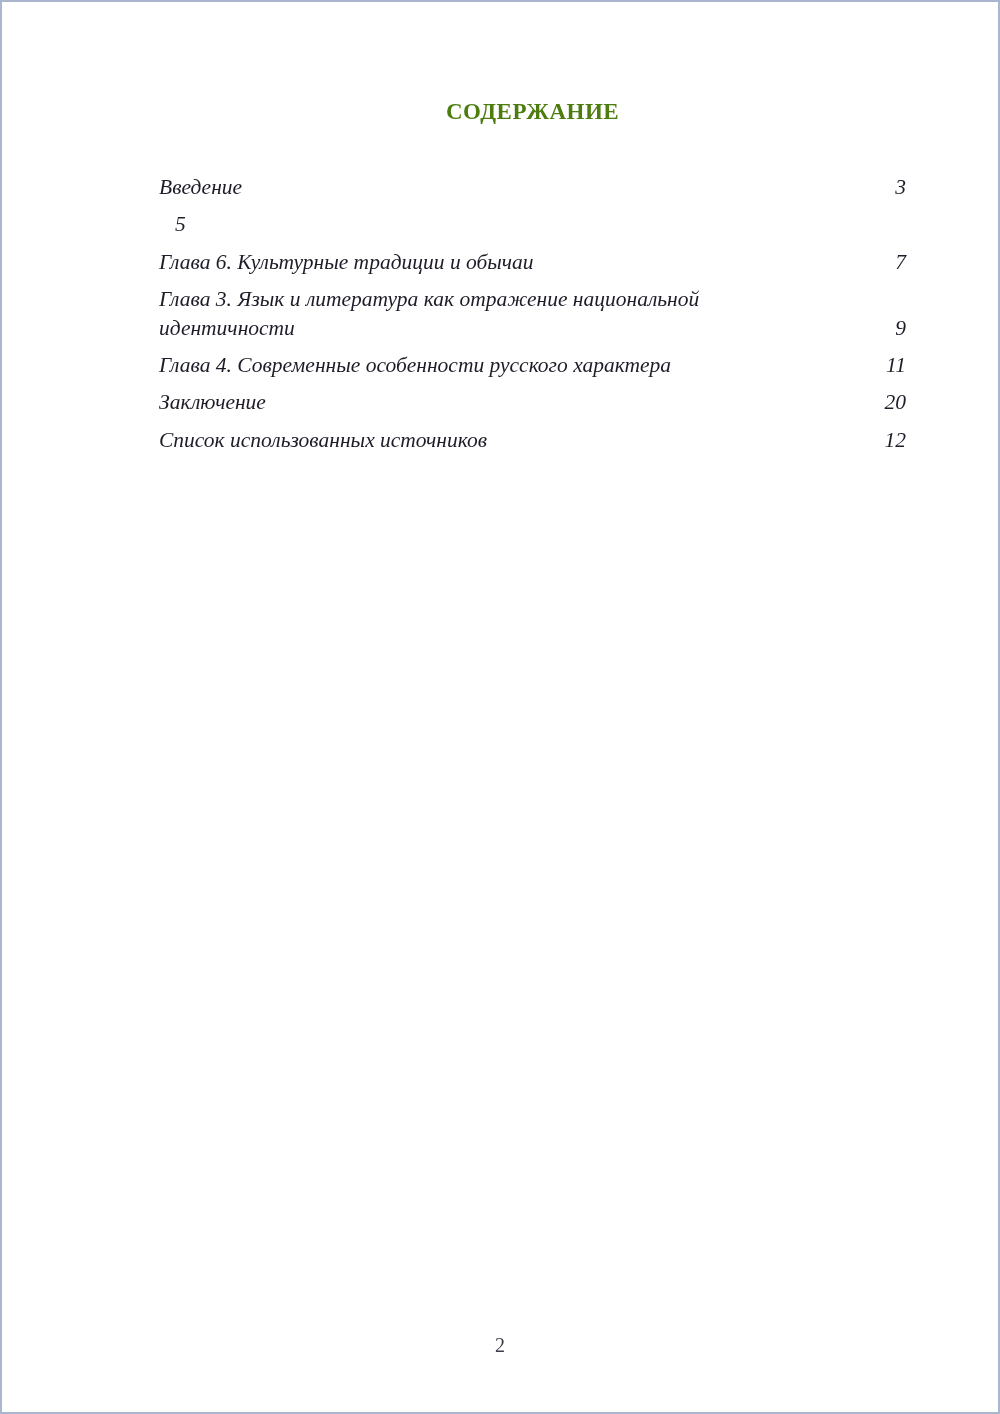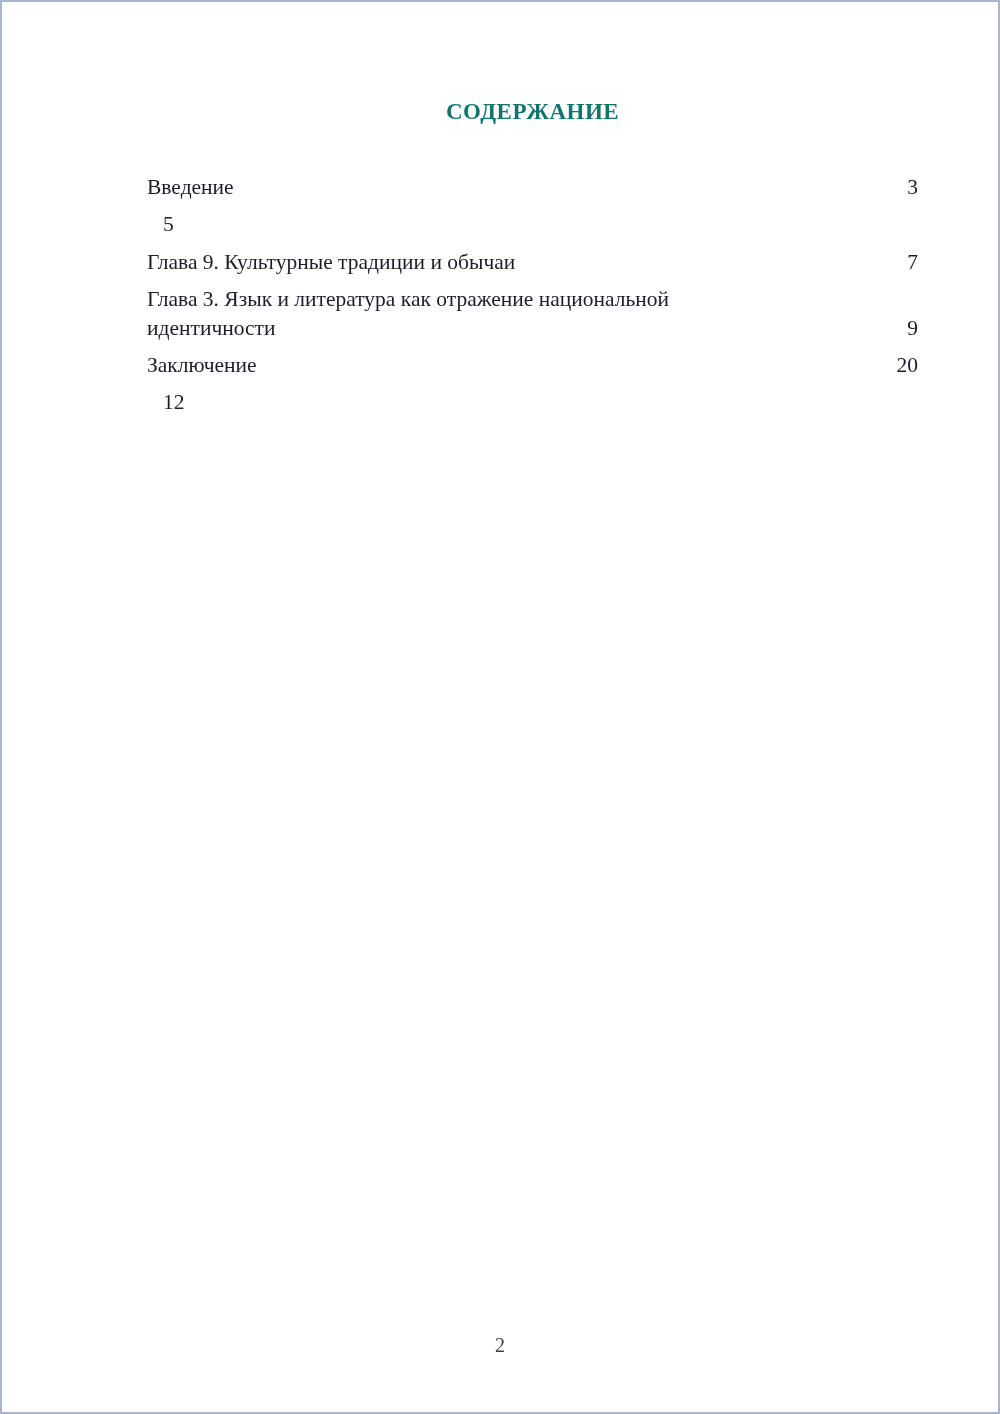--- a/index.html
+++ b/index.html
@@ -27,26 +27,27 @@
       left: 145px;
       right: 80px;
       top: 97px;
     }
     .doc-title {
       text-align: center;
       font-weight: bold;
       font-size: 23px;
       letter-spacing: 0.5px;
       margin: 0 0 48px 0;
-      color: #0f766e;
+      color: #4d7c0f;
     }
     .toc {
       list-style: none;
-      margin: 0;
+      margin: 12px;
       padding: 0;
+      font-style: italic;
     }
     .toc-row {
       display: flex;
       justify-content: space-between;
       align-items: flex-end;
       font-size: 21.5px;
       line-height: 1.32;
       margin-bottom: 9px;
     }
     .toc-label {
@@ -79,32 +80,37 @@
 
     <ul class="toc">
       <li class="toc-row">
         <span class="toc-label">Введение</span>
         <span class="toc-page">3</span>
       </li>
       <li class="toc-row">
         <span class="toc-page">5</span>
       </li>
       <li class="toc-row">
-        <span class="toc-label">Глава 9. Культурные традиции и обычаи</span>
+        <span class="toc-label">Глава 6. Культурные традиции и обычаи</span>
         <span class="toc-page">7</span>
       </li>
       <li class="toc-row">
         <span class="toc-label">Глава 3. Язык и литература как отражение национальной идентичности</span>
         <span class="toc-page">9</span>
       </li>
       <li class="toc-row">
+        <span class="toc-label">Глава 4. Современные особенности русского характера</span>
+        <span class="toc-page">11</span>
+      </li>
+      <li class="toc-row">
         <span class="toc-label">Заключение</span>
         <span class="toc-page">20</span>
       </li>
       <li class="toc-row">
+        <span class="toc-label">Список использованных источников</span>
         <span class="toc-page">12</span>
       </li>
     </ul>
 
   </div>
 
   <div class="footer-page">2</div>
 </div>
 
 </body></html>

